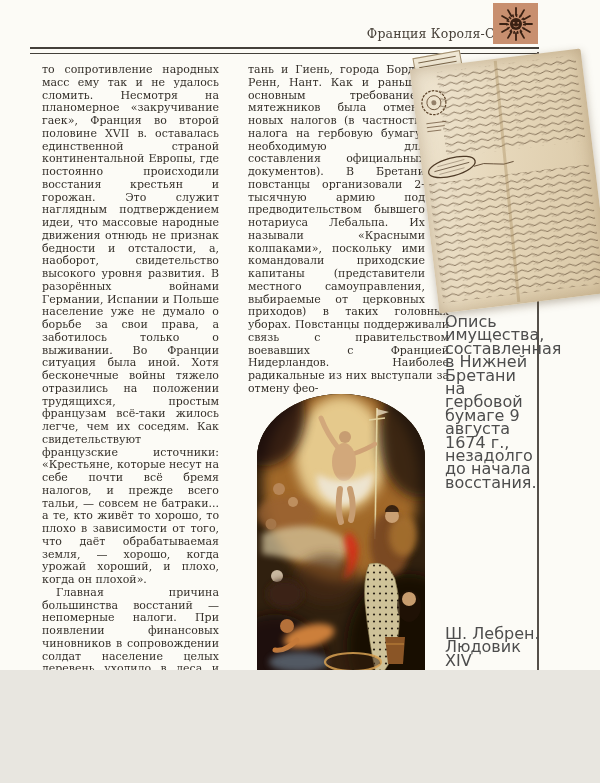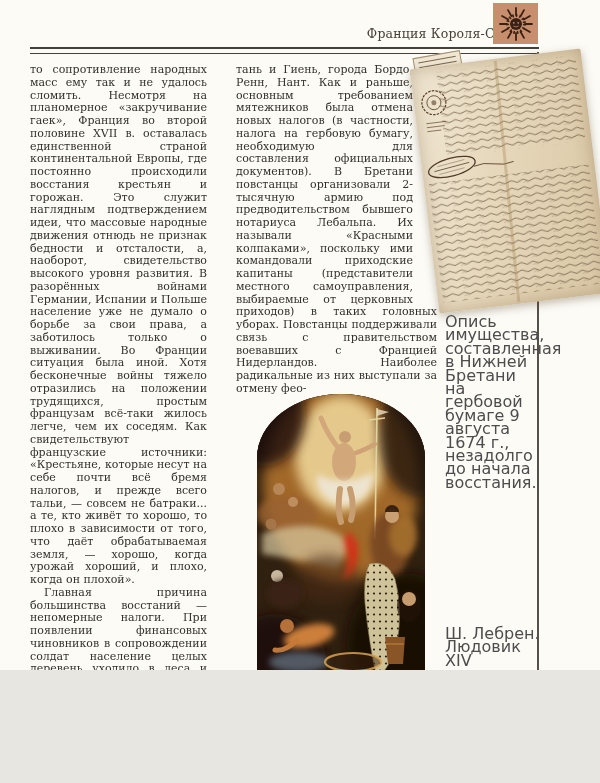--- a/index.html
+++ b/index.html
@@ -10,21 +10,21 @@
                 letter-spacing:.2px;white-space:nowrap;}
   .sun-box{position:absolute;left:493px;top:3px;width:45px;height:41px;background:#c88f6f;
            display:flex;align-items:center;justify-content:center;}
   .rule-top{position:absolute;left:30px;top:47px;width:509px;height:4px;
             border-top:2px solid #44403a;border-bottom:1px solid #44403a;}
   .rule-right{position:absolute;left:537px;top:52px;width:2px;height:653px;background:#55504a;}
   .rule-bottom{position:absolute;left:30px;top:704px;width:509px;height:2px;background:#44403a;}
   .page-num{position:absolute;left:470px;top:707px;width:67px;text-align:right;
             font-size:19px;color:#3c3833;}
   
-  .col{position:absolute;top:64px;font-size:11px;line-height:12.75px;text-align:justify;}
+  .col{position:absolute;top:64px;font-size:11px;line-height:12.75px;text-align:justify;margin-left:12px;}
   .col p{margin:0;}
   .col p.indent{text-indent:14px;}
   .col-left{left:30px;width:177px;height:642px;overflow:hidden;}
   .col-mid{left:236px;width:201px;height:300px;}
   .wrap-spacer{float:right;width:24px;height:238px;}
   
   .ms-fig{position:absolute;left:410px;top:48px;width:192px;height:266px;}
   .ms-backtab{position:absolute;left:4px;top:6px;width:46px;height:20px;background:#efe7d4;
               border:1px solid #a39070;transform:rotate(-10deg);}
   .ms-backtab i{display:block;height:0;border-top:1px solid #7a664a;margin:4px 4px 0 4px;}

